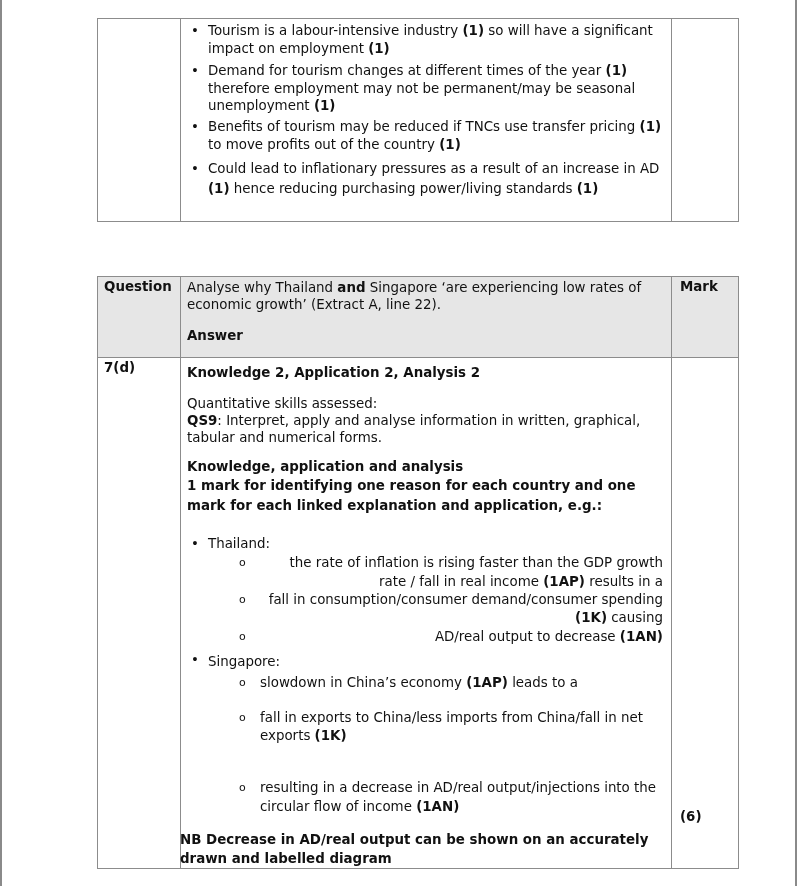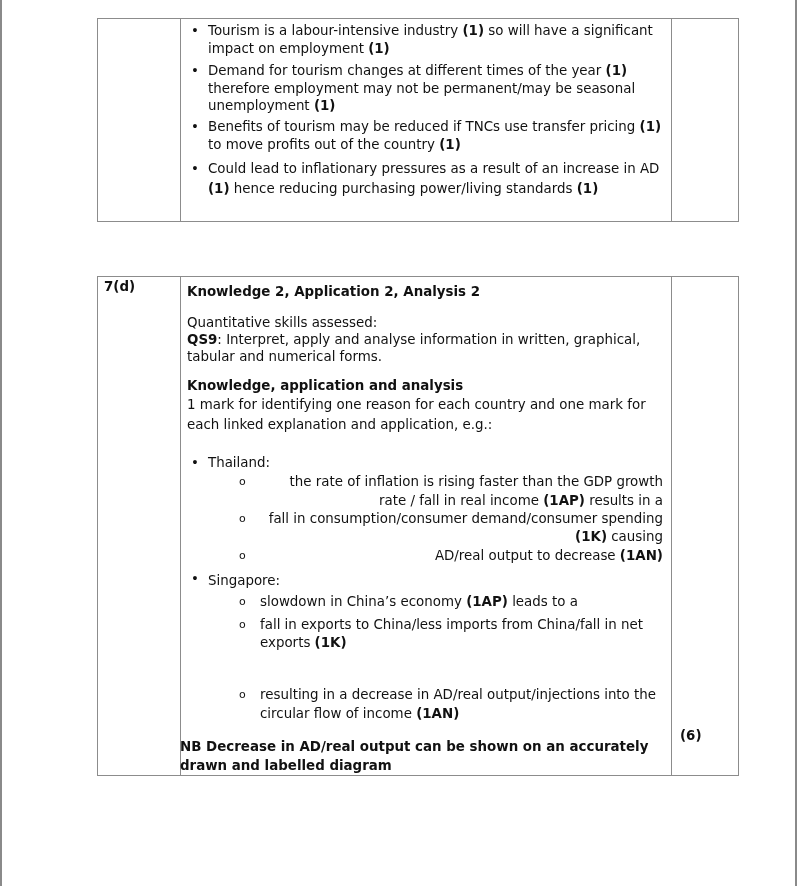--- a/index.html
+++ b/index.html
@@ -62,45 +62,59 @@
         </ul>
       </div>
     </td>
     <td class="c3"></td>
   </tr>
 </tbody>
   </table>
 
 <table id="t2">
   <tbody>
+      <tr class="hdr">
+    <td class="c1">
+      <div class="q">Question</div>
+    </td>
+    <td class="c2">
+      <div class="prompt">
+        <span>Analyse why Thailand </span><b>and</b><span> Singapore ‘are experiencing low rates of economic growth’ (Extract A, line 22).</span>
+        <div class="ans">Answer</div>
+      </div>
+    </td>
+    <td class="c3">
+      <div class="mk">Mark</div>
+    </td>
+  </tr>
   <tr class="body">
     <td class="c1">
       <div class="qnum">7(d)</div>
     </td>
     <td class="c2">
       <div class="main">
         <div style="font-weight:bold;">Knowledge 2, Application 2, Analysis 2</div>
         <div style="margin-top:14px;">Quantitative skills assessed:</div>
         <div><b>QS9</b><span>: Interpret, apply and analyse information in written, graphical, tabular and numerical forms.</span></div>
         <div style="font-weight:bold; margin-top:11px; line-height:19px;">Knowledge, application and analysis</div>
-        <div style="line-height:19.5px;">1 mark for identifying one reason for each country and one mark for each linked explanation and application, e.g.:</div>
+        <div style="line-height:19.5px;font-weight:bold;">1 mark for identifying one reason for each country and one mark for each linked explanation and application, e.g.:</div>
 
         <ul class="bul" style="margin-top:20px;">
           <li style="margin-bottom:4px;">
             <div style="line-height:18px;">Thailand:</div>
             <ul class="sub" style="margin-left:-21px;text-align:right;">
               <li style="line-height:19px;"><span>the rate of inflation is rising faster than the GDP growth rate / fall in real income </span><b>(1AP)</b><span> results in a</span></li>
               <li style="line-height:18px;"><span>fall in consumption/consumer demand/consumer spending </span><b>(1K)</b><span> causing</span></li>
               <li style="line-height:20px;"><span>AD/real output to decrease </span><b>(1AN)</b><span></span></li>
             </ul>
           </li>
           <li>
             <div style="line-height:22px;">Singapore:</div>
             <ul class="sub" style="margin-left:-21px;">
-              <li style="line-height:19px; margin-bottom:5px;"><span>slowdown in China’s economy </span><b>(1AP)</b><span> leads to a</span></li>
+              <li style="line-height:19px; margin-bottom:17px;"><span>slowdown in China’s economy </span><b>(1AP)</b><span> leads to a</span></li>
               <li style="line-height:18px; margin-bottom:5px;"><span>fall in exports to China/less imports from China/fall in net exports </span><b>(1K)</b><span></span></li>
               <li style="line-height:19px;margin-top:33px;"><span>resulting in a decrease in AD/real output/injections into the circular flow of income </span><b>(1AN)</b><span></span></li>
             </ul>
           </li>
         </ul>
 
         <div class="nb" style="margin-top:14px;">NB Decrease in AD/real output can be shown on an accurately drawn and labelled diagram</div>
       </div>
     </td>
     <td class="c3" style="position:relative;">

